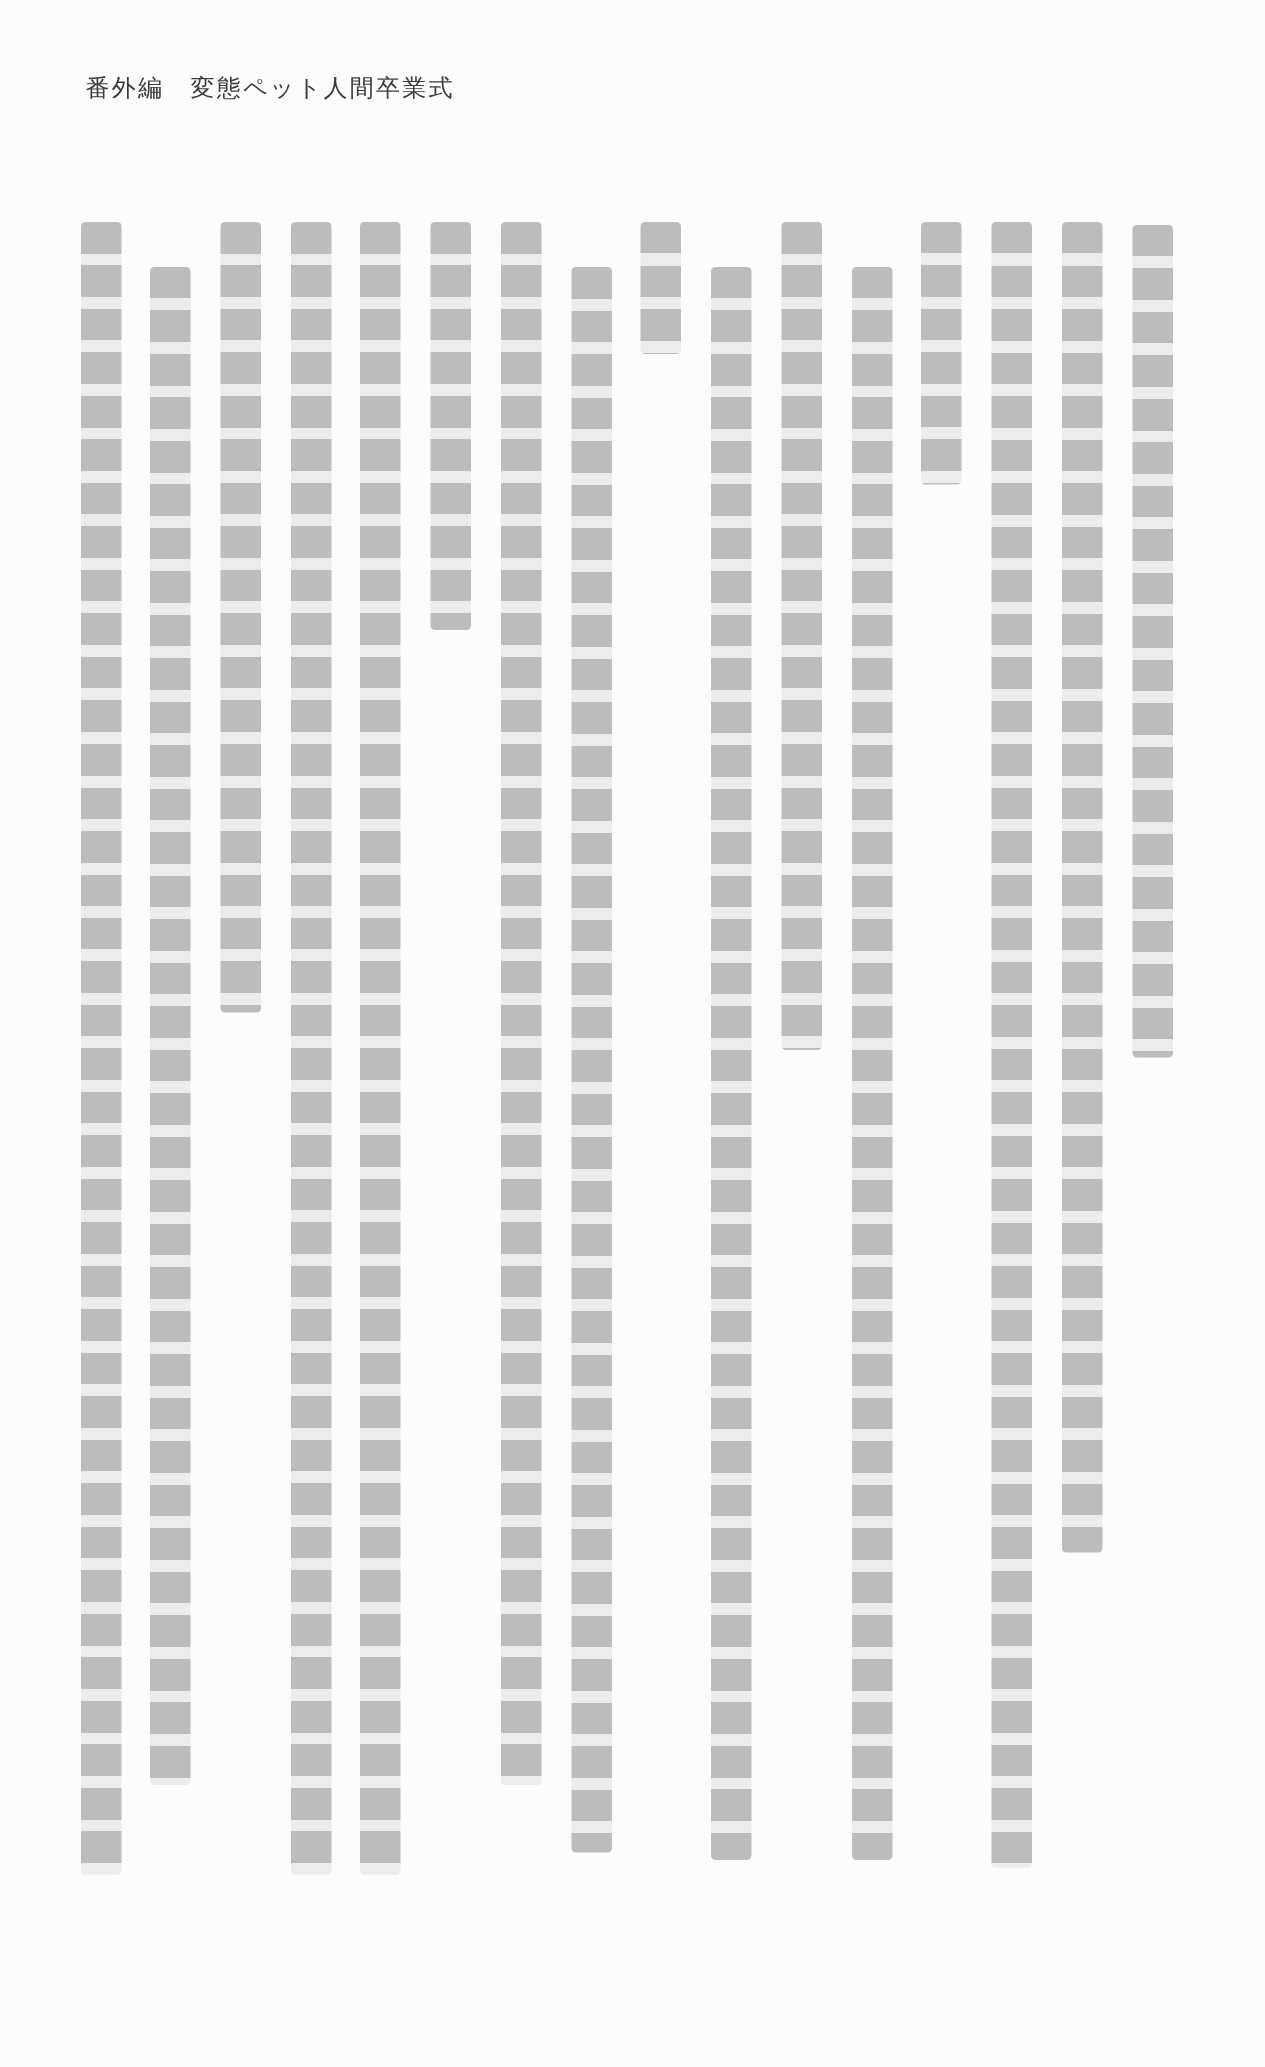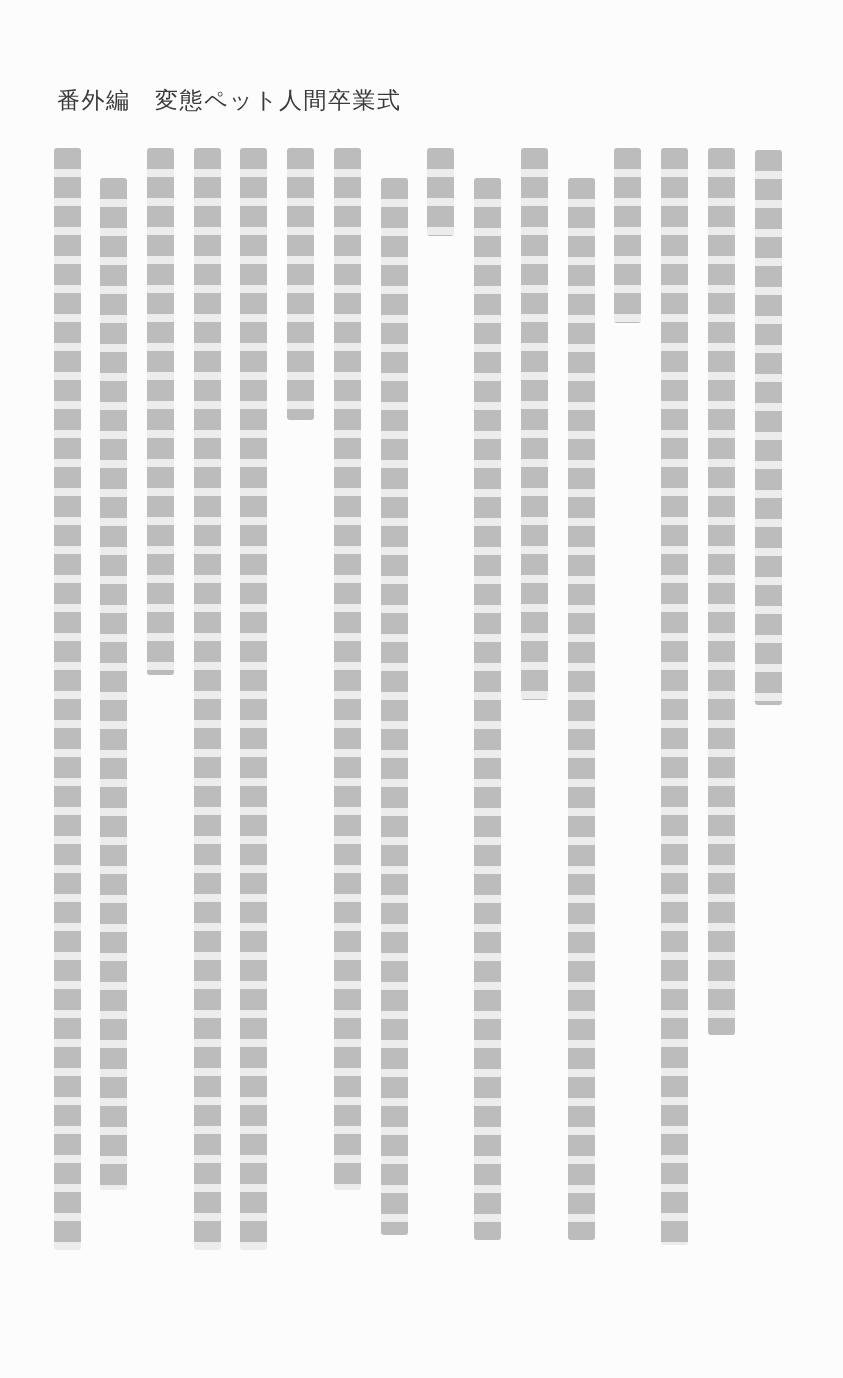--- a/index.html
+++ b/index.html
@@ -9,26 +9,25 @@
     position: relative;
     overflow: hidden;
     font-family: "DejaVu Serif", serif;
   }
   .page {
     position: absolute; inset: 0;
   }
   .running-header {
     position: absolute;
     left: 57px; top: 49px;
-    font-size: 23px;
+    font-size: 16px;
     color: #3a3a3a;
     letter-spacing: 1.5px;
     white-space: pre;
     font-family: "DejaVu Serif", "Liberation Serif", serif;
-    margin-top: 36px;
   }
   .body-area {
     position: absolute; inset: 0;
   }
   
   .tcol {
     position: absolute;
     width: 27px;
     border-radius: 3px;
     background: repeating-linear-gradient(

